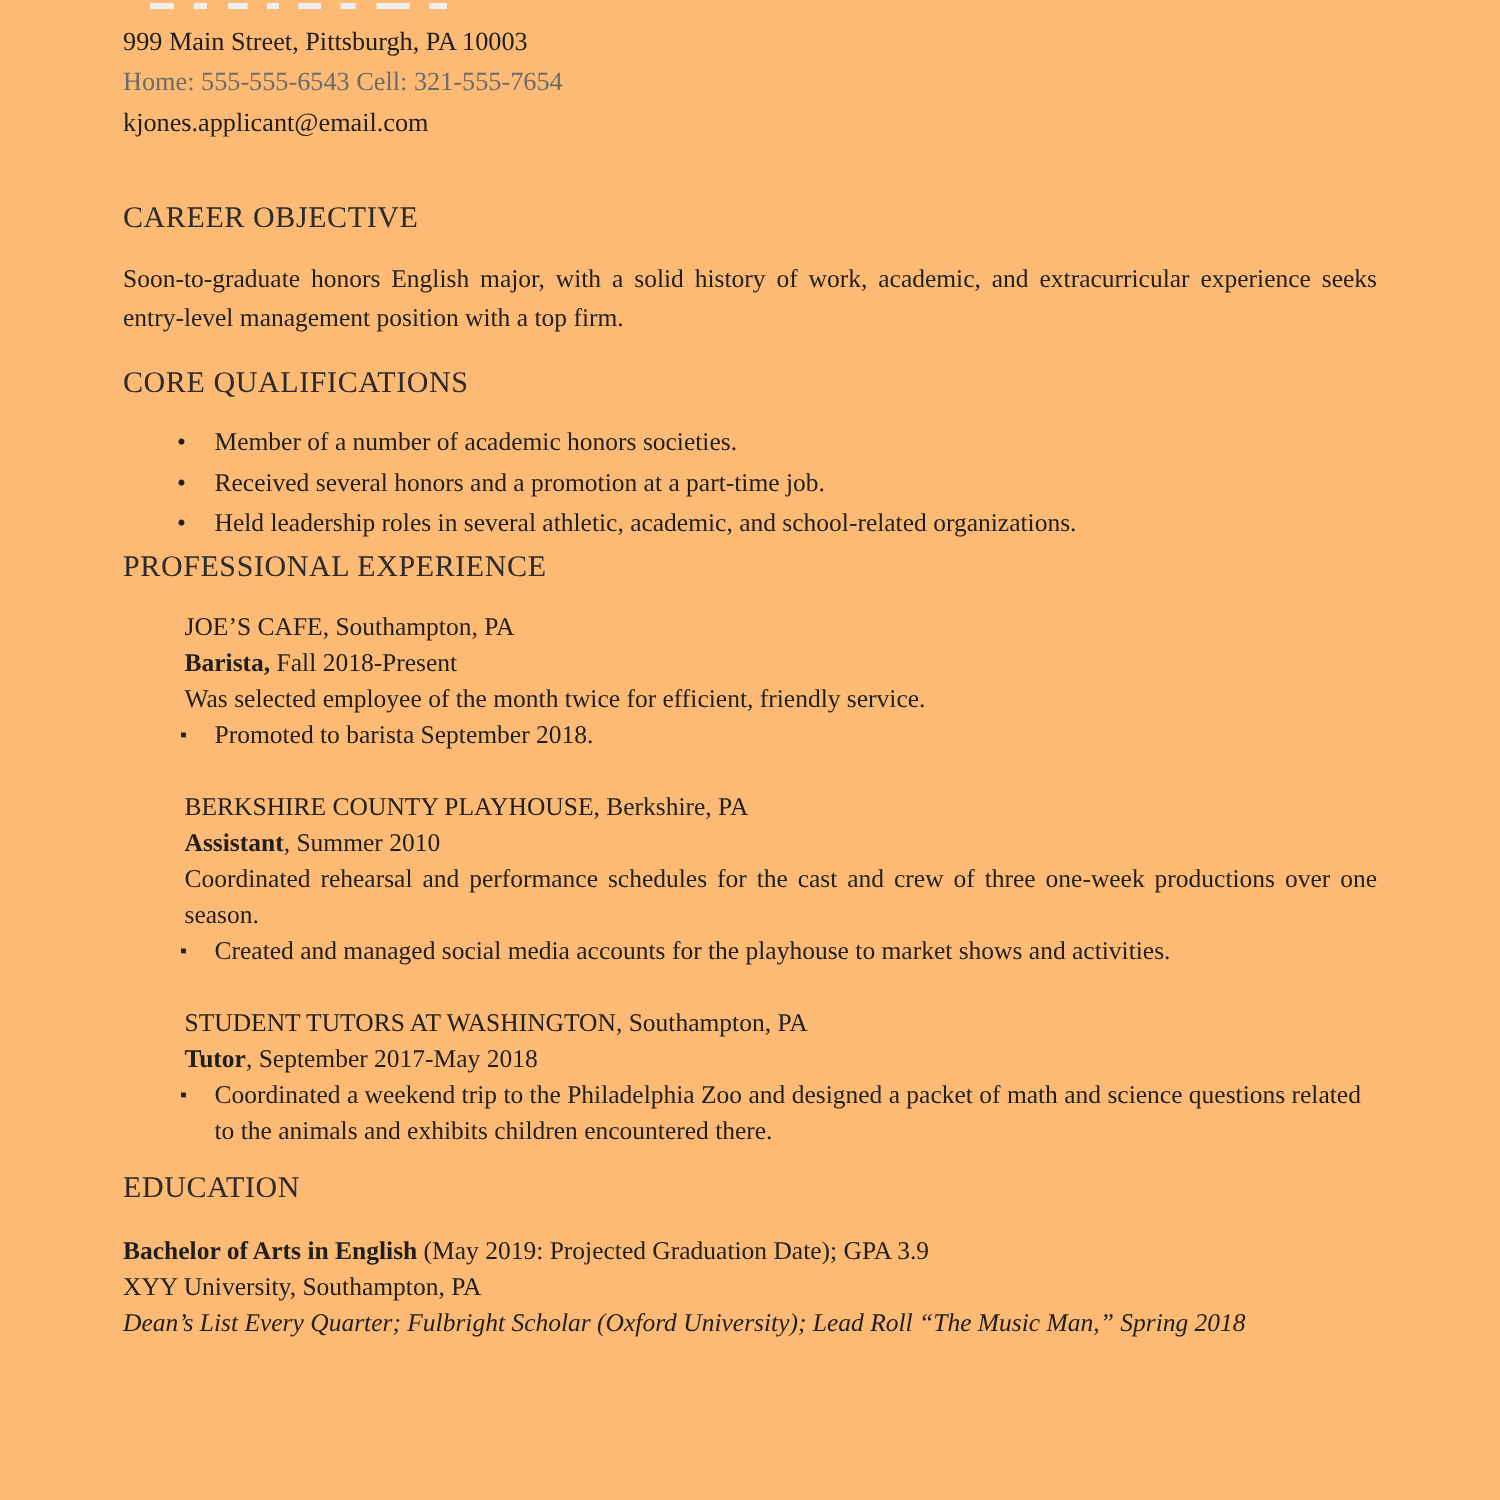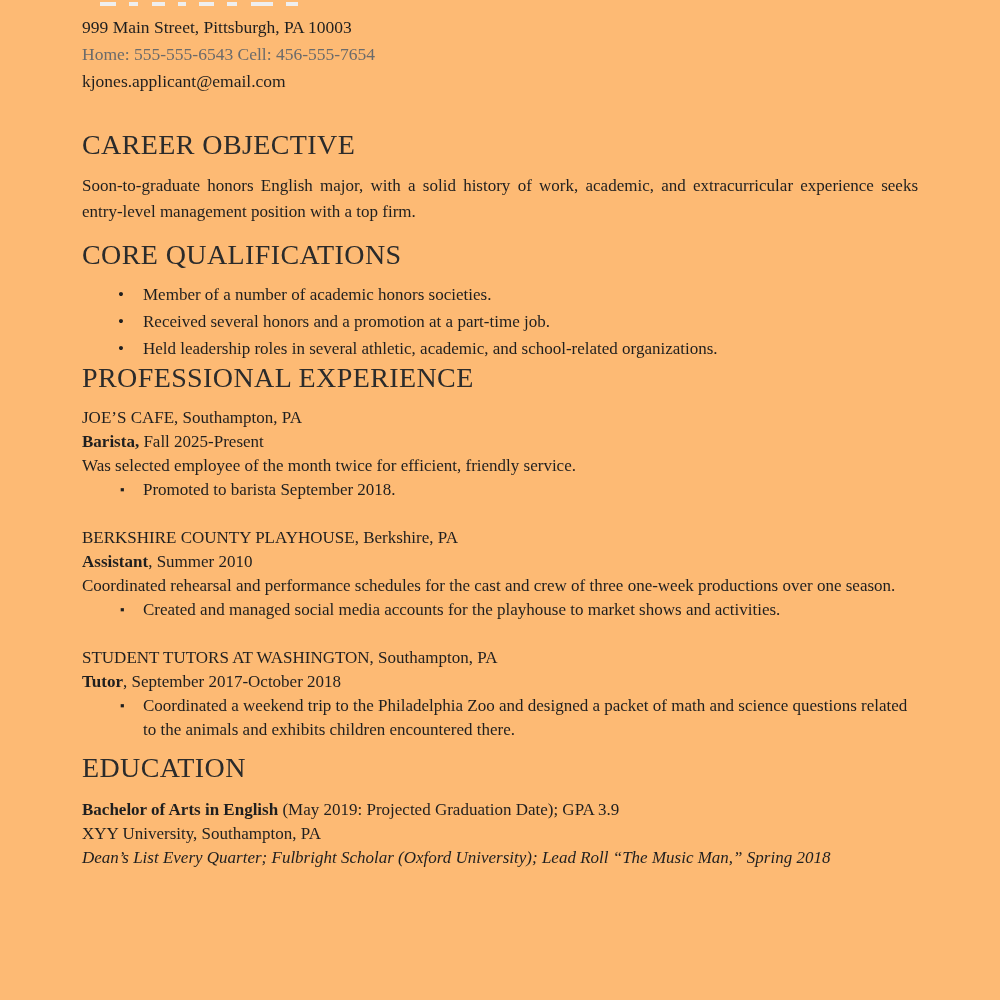--- a/index.html
+++ b/index.html
@@ -28,21 +28,21 @@
     background: #efefef;
     margin-right: 9px;
     vertical-align: top;
   }
   .contact .line {
     line-height: 27px;
     font-size: 17.5px;
   }
   .muted { color: #6b6b6b; }
   h2.sec-heading {
-    font-size: 28px;
+    font-size: 20px;
     line-height: 28px;
     font-weight: 400;
     color: #2b2b2b;
     letter-spacing: 0.4px;
   }
   .sec-career h2 { margin-top: 36px; }
   .sec-career p {
     margin-top: 14px;
     line-height: 26px;
     text-align: justify;
@@ -60,21 +60,21 @@
   }
   ul.dot-list li::before {
     content: "\2022";
     position: absolute;
     left: 36px;
     top: 0;
   }
   .sec-prof h2 { }
   .job { margin-top: 24px; }
   .jobs .job:first-child { margin-top: 14px; }
-  .job .jline { line-height: 24px; }
+  .job .jline { line-height: 24px; margin-left: 41px; }
   .job .jdesc { text-align: justify; }
   .bold { font-weight: 700; }
   ul.sq-list { list-style: none; }
   ul.sq-list li {
     position: relative;
     padding-left: 61px;
     line-height: 24px;
   }
   ul.sq-list li::before {
     content: "\25AA";
@@ -99,21 +99,21 @@
     <span class="smudge" style="width:13px"></span>
     <span class="smudge" style="width:8px"></span>
     <span class="smudge" style="width:15px"></span>
     <span class="smudge" style="width:10px"></span>
     <span class="smudge" style="width:22px"></span>
     <span class="smudge" style="width:12px"></span>
   </div>
 
   <header class="contact">
     <div class="line">999 Main Street, Pittsburgh, PA 10003</div>
-    <div class="line muted">Home: 555-555-6543 Cell: 456-555-7654</div>
+    <div class="line muted">Home: 555-555-6543 Cell: 321-555-7654</div>
     <div class="line">kjones.applicant@email.com</div>
   </header>
 
   <section class="sec-career">
     <h2 class="sec-heading">CAREER OBJECTIVE</h2>
     <p>Soon-to-graduate honors English major, with a solid history of work, academic, and extracurricular experience seeks entry-level management position with a top firm.</p>
   </section>
 
   <section class="sec-core">
     <h2 class="sec-heading">CORE QUALIFICATIONS</h2>
@@ -123,39 +123,39 @@
       <li>Held leadership roles in several athletic, academic, and school-related organizations.</li>
     </ul>
   </section>
 
   <section class="sec-prof">
     <h2 class="sec-heading">PROFESSIONAL EXPERIENCE</h2>
     <div class="jobs">
 
       <div class="job">
         <div class="jline">JOE’S CAFE, Southampton, PA</div>
-        <div class="jline"><span class="bold">Barista,</span><span> Fall 2025-Present</span></div>
+        <div class="jline"><span class="bold">Barista,</span><span> Fall 2018-Present</span></div>
         <div class="jline jdesc">Was selected employee of the month twice for efficient, friendly service.</div>
         <ul class="sq-list">
           <li>Promoted to barista September 2018.</li>
         </ul>
       </div>
 
       <div class="job">
         <div class="jline">BERKSHIRE COUNTY PLAYHOUSE, Berkshire, PA</div>
         <div class="jline"><span class="bold">Assistant</span><span>, Summer 2010</span></div>
         <div class="jline jdesc">Coordinated rehearsal and performance schedules for the cast and crew of three one-week productions over one season.</div>
         <ul class="sq-list">
           <li>Created and managed social media accounts for the playhouse to market shows and activities.</li>
         </ul>
       </div>
 
       <div class="job">
         <div class="jline">STUDENT TUTORS AT WASHINGTON, Southampton, PA</div>
-        <div class="jline"><span class="bold">Tutor</span><span>, September 2017-October 2018</span></div>
+        <div class="jline"><span class="bold">Tutor</span><span>, September 2017-May 2018</span></div>
         <ul class="sq-list">
           <li>Coordinated a weekend trip to the Philadelphia Zoo and designed a packet of math and science questions related to the animals and exhibits children encountered there.</li>
         </ul>
       </div>
 
     </div>
   </section>
 
   <section class="sec-edu">
     <h2 class="sec-heading">EDUCATION</h2>

